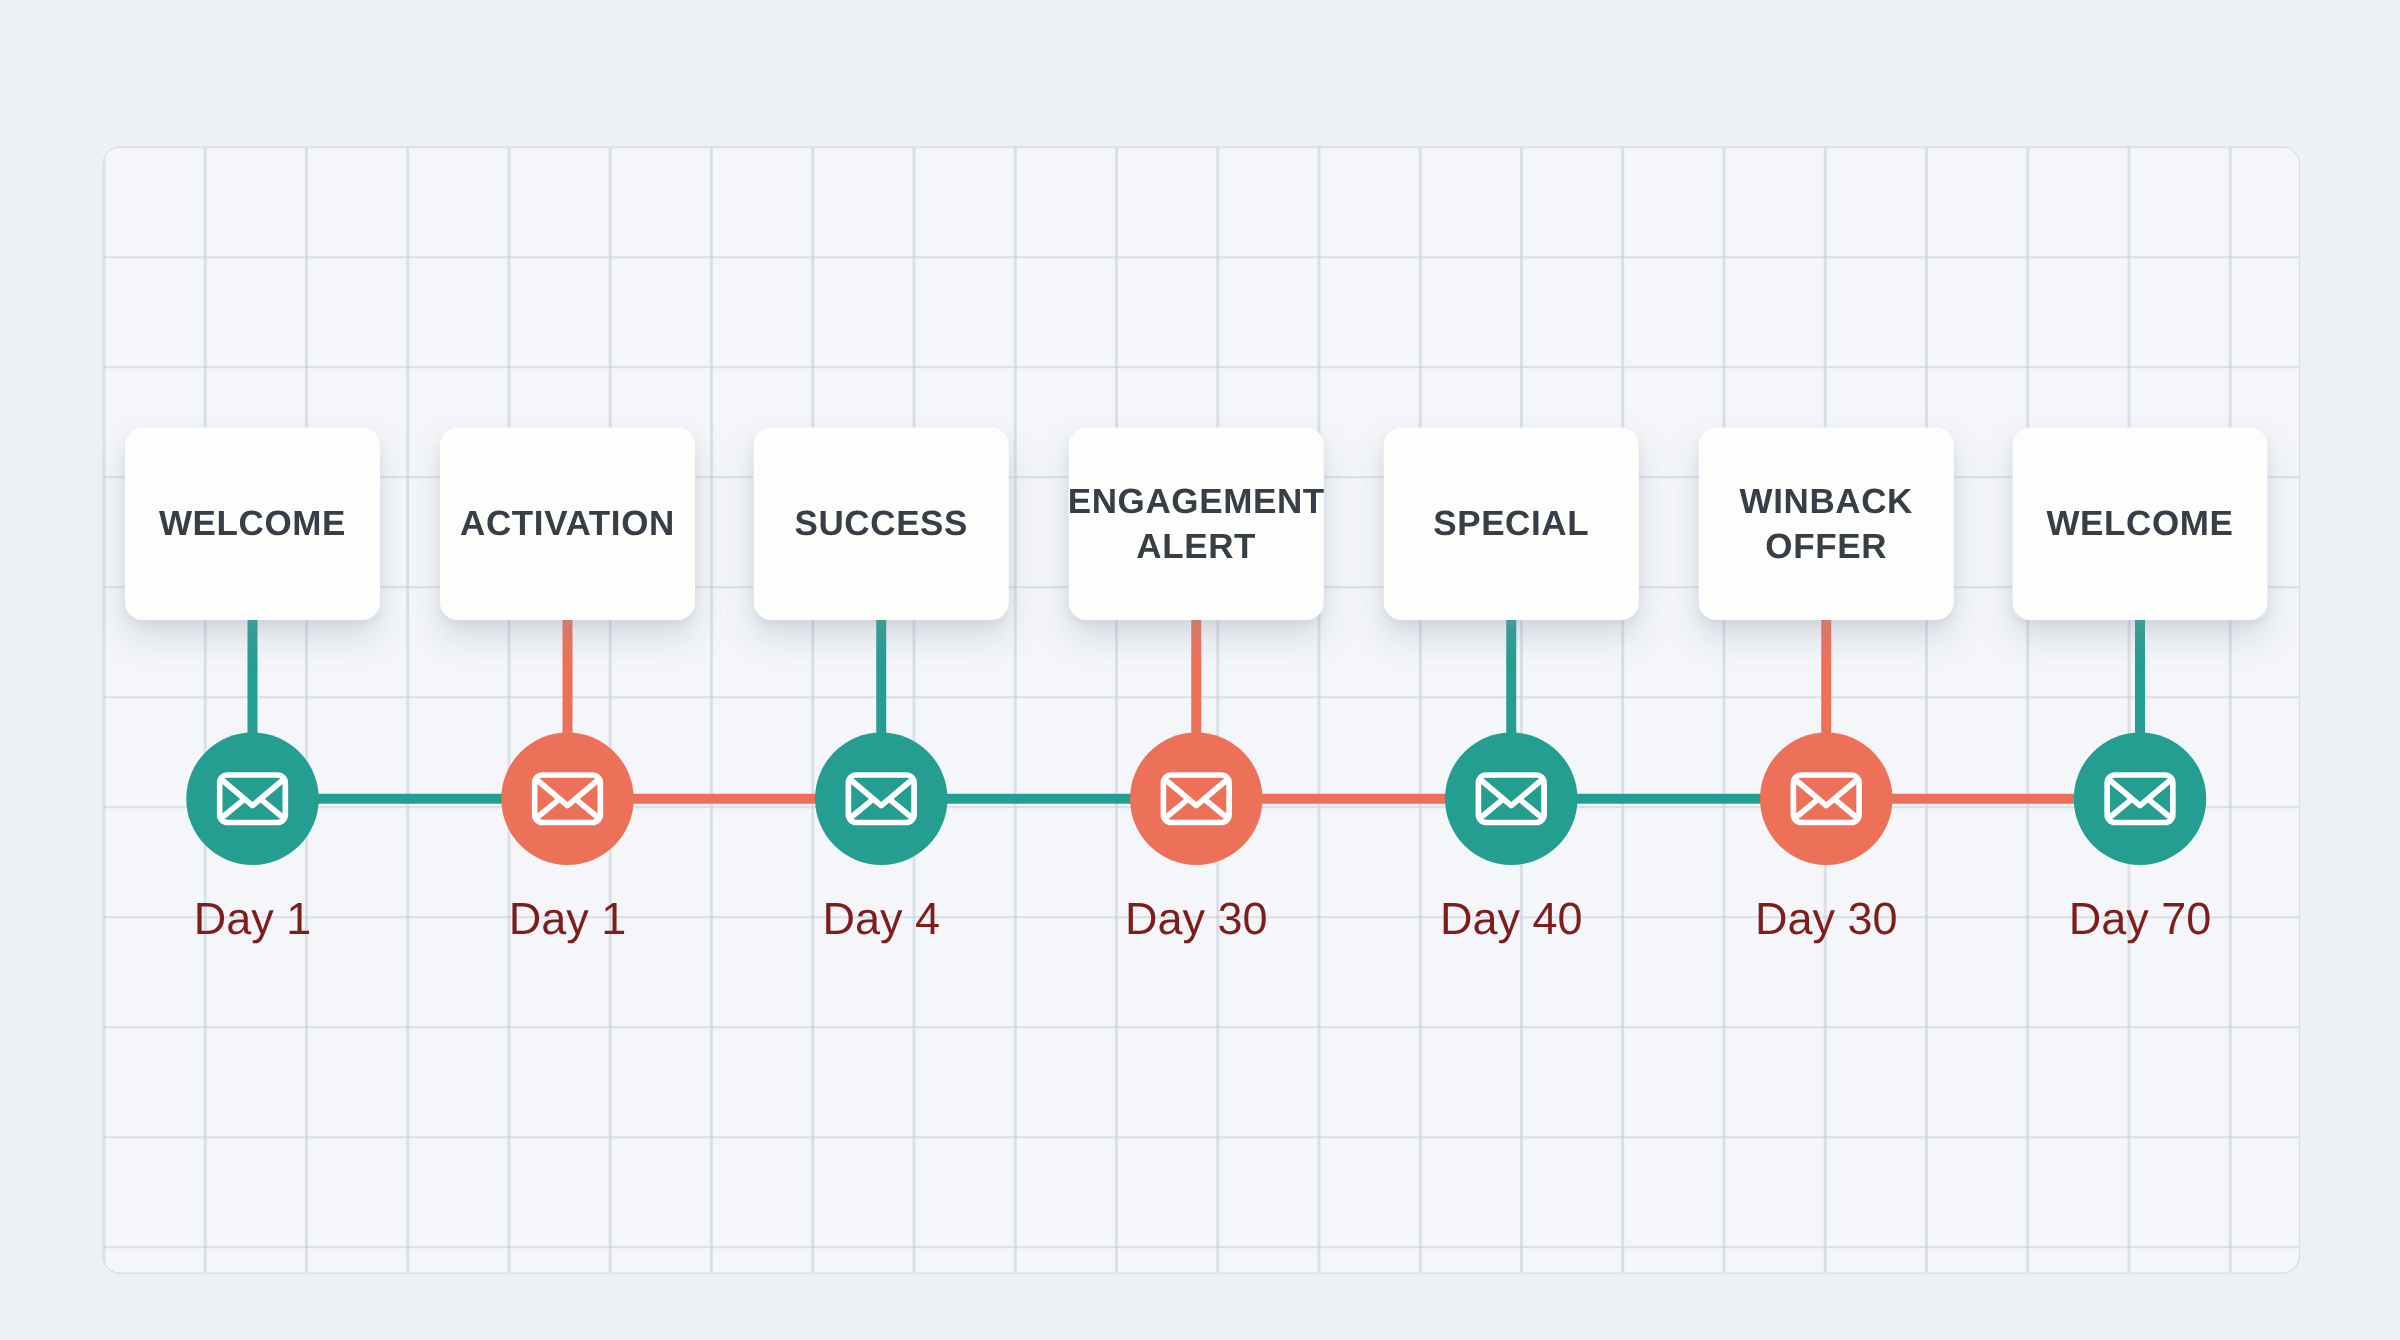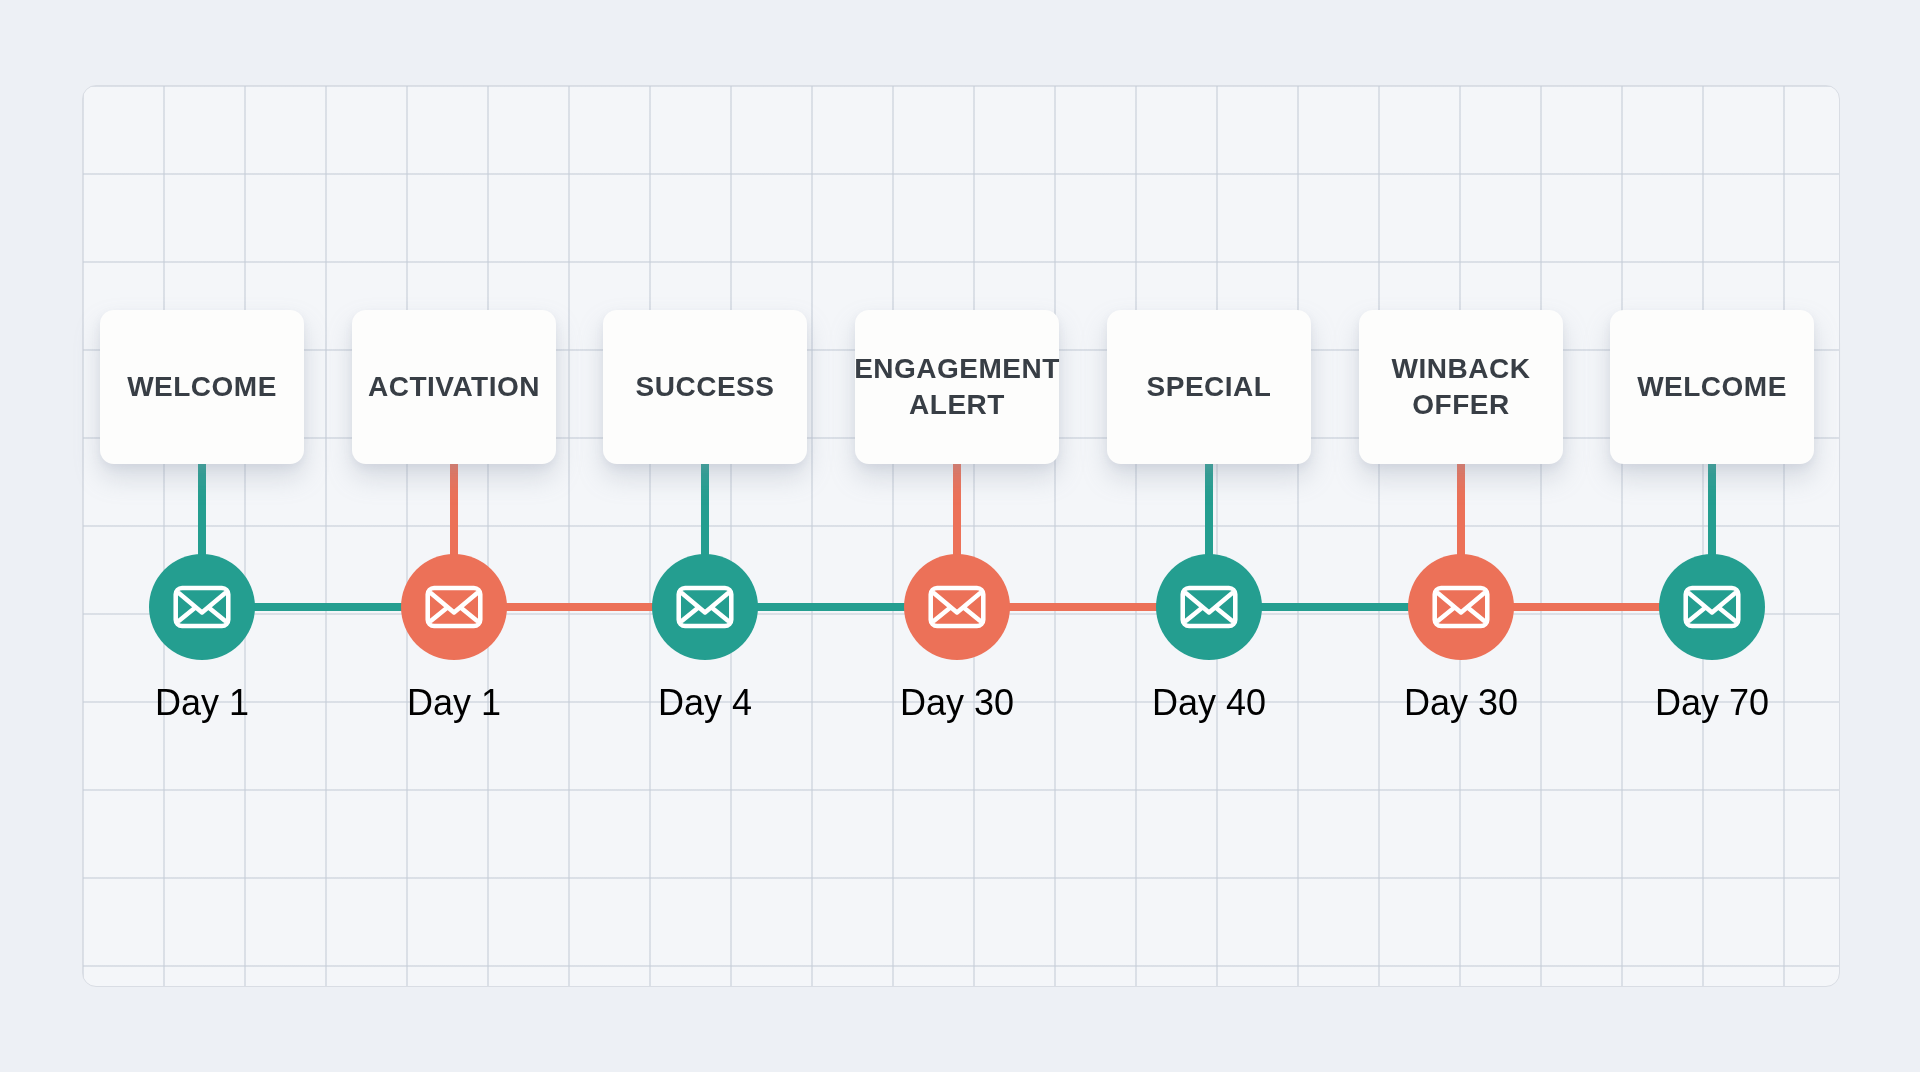--- a/index.html
+++ b/index.html
@@ -8,20 +8,21 @@
     width: 1920px;
     height: 1072px;
     overflow: hidden;
     background: #edf0f5;
     font-family: "Liberation Sans", sans-serif;
   }
   .canvas {
     position: relative;
     width: 1920px;
     height: 936px;
+    margin-top: 32px;
   }
   .grid-panel {
     position: absolute;
     left: 82px;
     top: 85px;
     width: 1756px;
     height: 900px;
     background-color: #f4f6f9;
     border: 1px solid #d9dde4;
     border-radius: 14px;
@@ -91,21 +92,21 @@
   }
   .circle svg { display: block; }
   .day-label {
     position: absolute;
     left: -126px;
     top: 682px;
     width: 252px;
     text-align: center;
     font-size: 36px;
     font-weight: 400;
-    color: #000000;
+    color: #7f1d1d;
     z-index: 3;
   }
   .teal-bg  { background-color: #249e90; }
   .coral-bg { background-color: #ec7158; }
 </style>
 </head>
 <body>
 
 <div class="canvas">
   <div class="grid-panel"></div>

